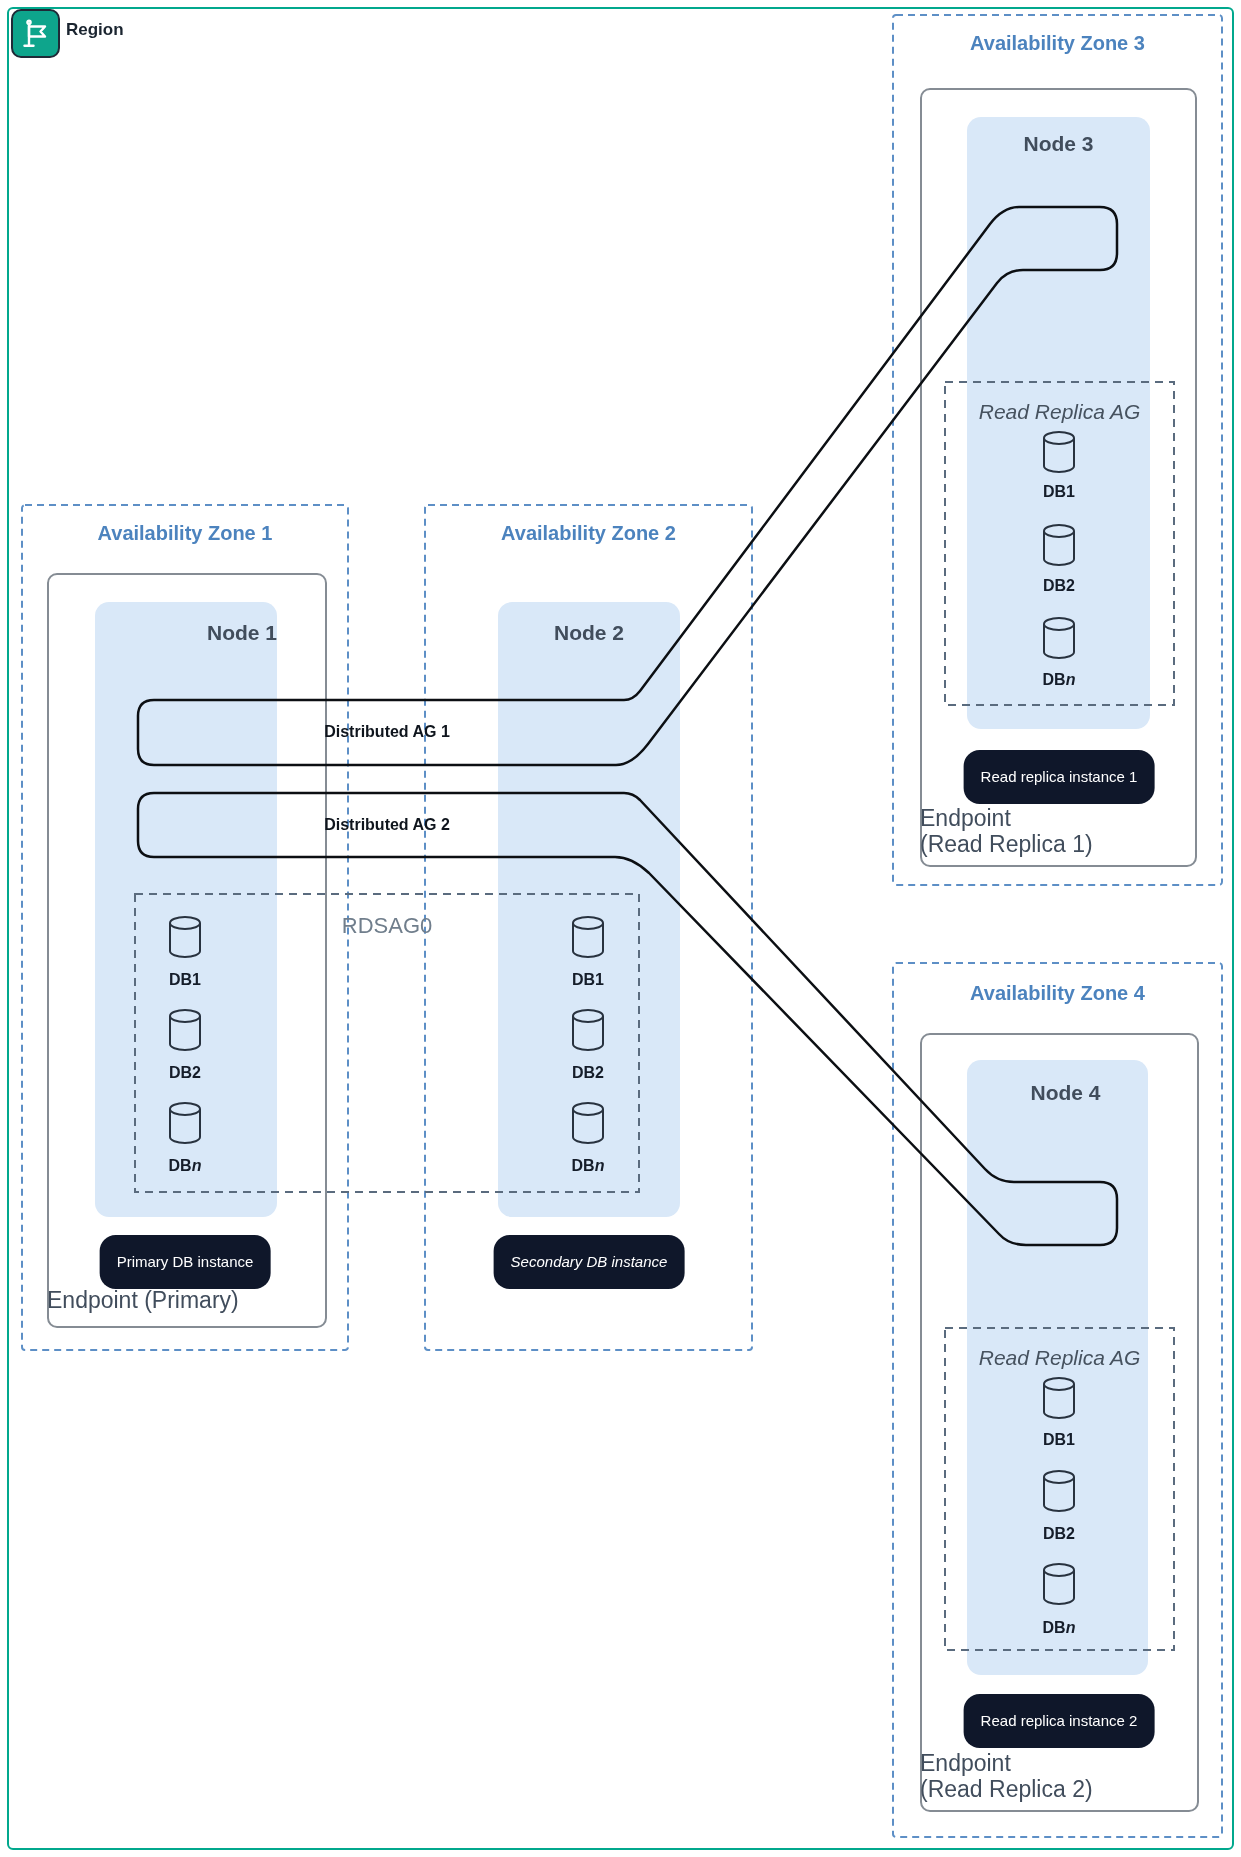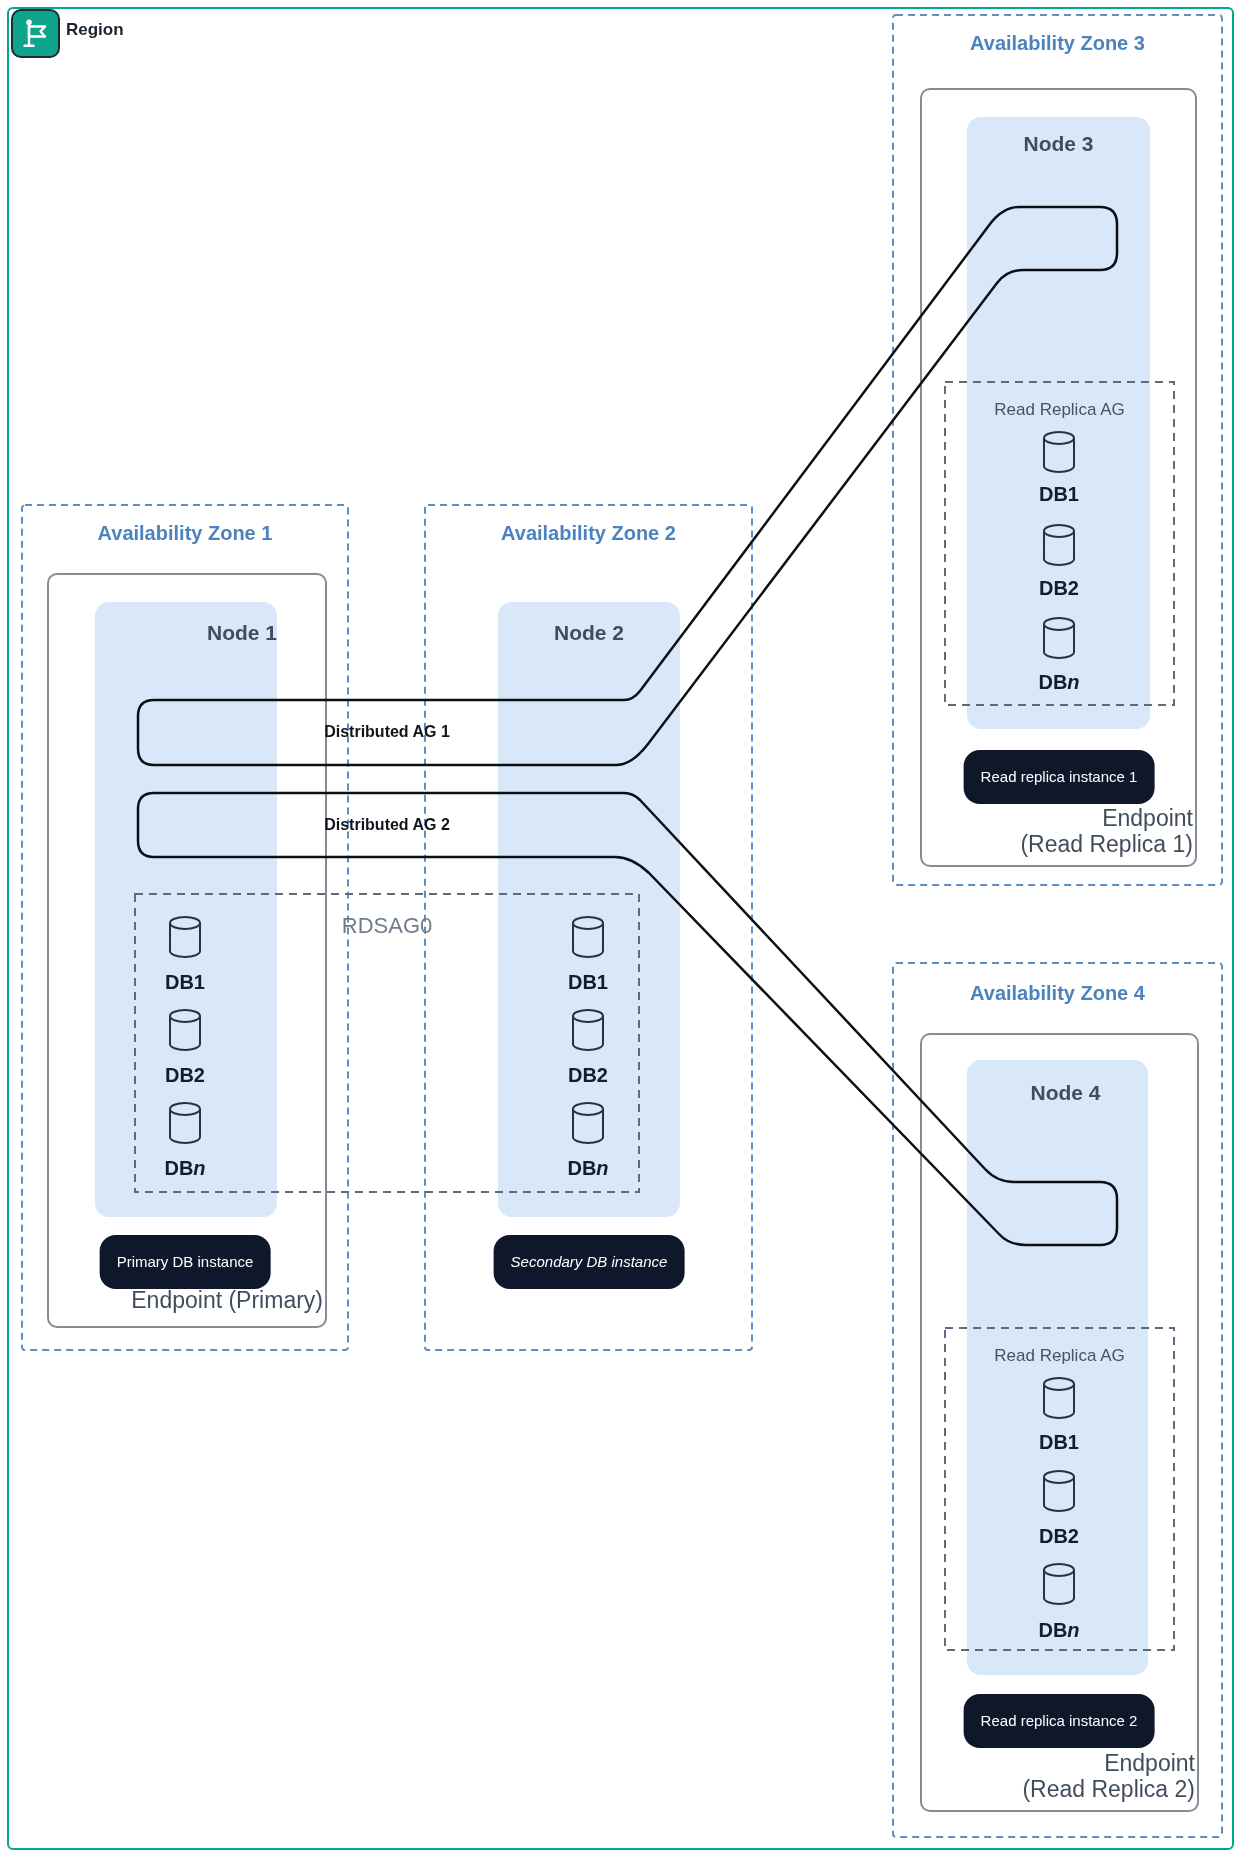--- a/index.html
+++ b/index.html
@@ -18,25 +18,25 @@
   .gbox{border:2px solid #858C94;border-radius:10px;z-index:1;}
   
   .overlay{left:0;top:0;z-index:2;}
   .az-rect{fill:none;stroke:#5D8FC6;stroke-width:2;stroke-dasharray:7 5;}
   .grp-rect{fill:none;stroke:#5A6B7E;stroke-width:2;stroke-dasharray:8 6;}
   .band{fill:none;stroke:#0C0F13;stroke-width:2.5;stroke-linejoin:round;}
   
   .txt{z-index:3;}
   .az-label{font-size:20px;font-weight:bold;color:#4C83BE;text-align:center;}
   .node-label{font-size:21px;color:#414D5C;text-align:center;font-weight:bold;}
-  .grp-label{font-size:17px;color:#46525F;text-align:center;}
+  .grp-label{font-size:21px;color:#46525F;text-align:center;font-style:italic;}
   .rdsag-label{font-size:22px;color:#707E8C;transform:translateX(-50%);white-space:nowrap;}
-  .db-label{font-size:20px;font-weight:bold;color:#151D2A;text-align:center;}
+  .db-label{font-size:16px;font-weight:bold;color:#151D2A;text-align:center;}
   .pill{transform:translateX(-50%);background:#0f172a;color:#FFFFFF;font-size:15px;line-height:18px;padding:18px 17px;border-radius:16px;white-space:nowrap;z-index:3;text-align:right;}
-  .endpoint-label{font-size:23px;color:#414D5C;text-align:right;line-height:26px;}
+  .endpoint-label{font-size:23px;color:#414D5C;text-align:left;line-height:26px;}
   .ag-label{transform:translateX(-50%);font-size:16px;font-weight:bold;color:#0F151D;white-space:nowrap;z-index:3;}
   .cyl{width:34px;height:44px;z-index:3;}
   .cyl svg{display:block;}
   .cyl ellipse,.cyl path{fill:none;stroke:#28323F;stroke-width:2;}
   .flag-svg line,.flag-svg path,.flag-svg circle{stroke:#ffffff;fill:none;stroke-width:2.4;stroke-linecap:round;stroke-linejoin:round;}
   .flag-svg .banner{fill:none;}
 </style>
 </head>
 <body>
 

